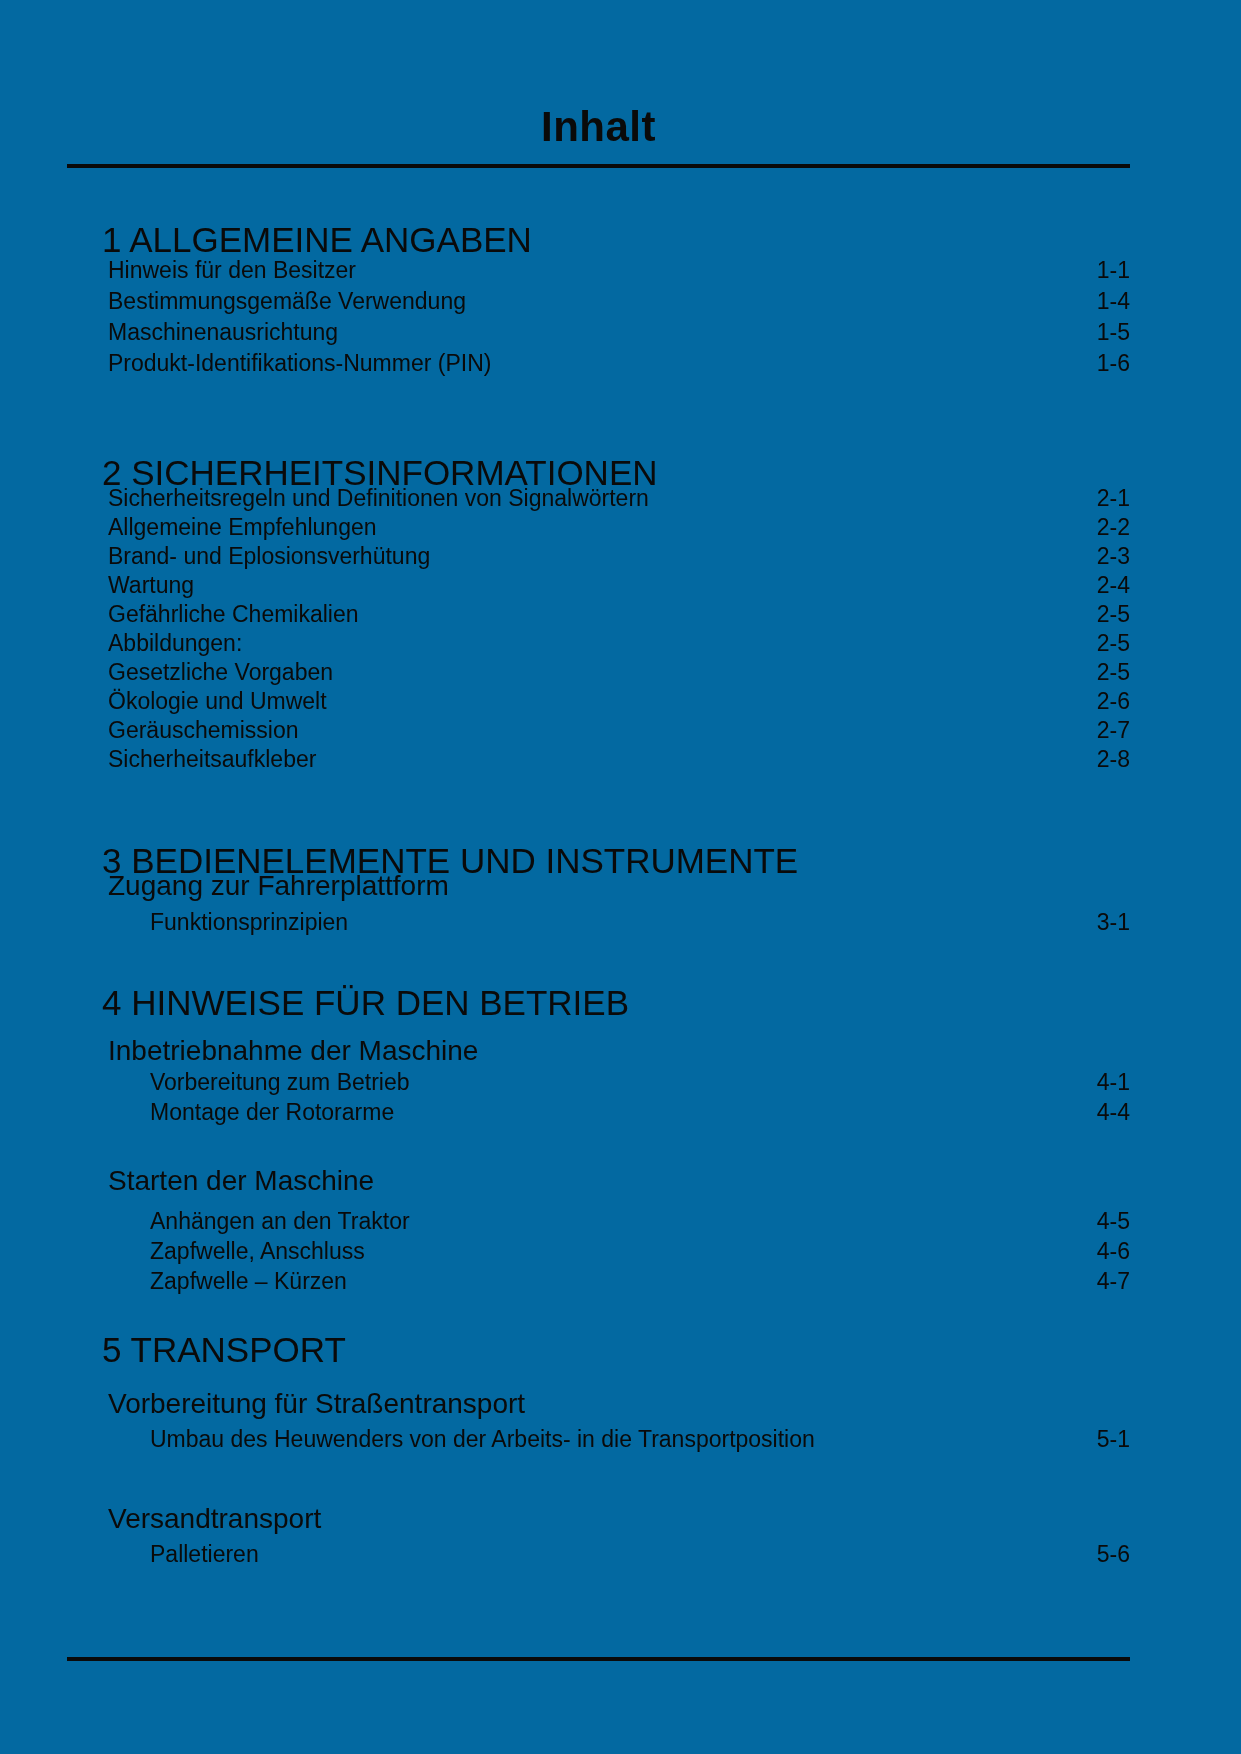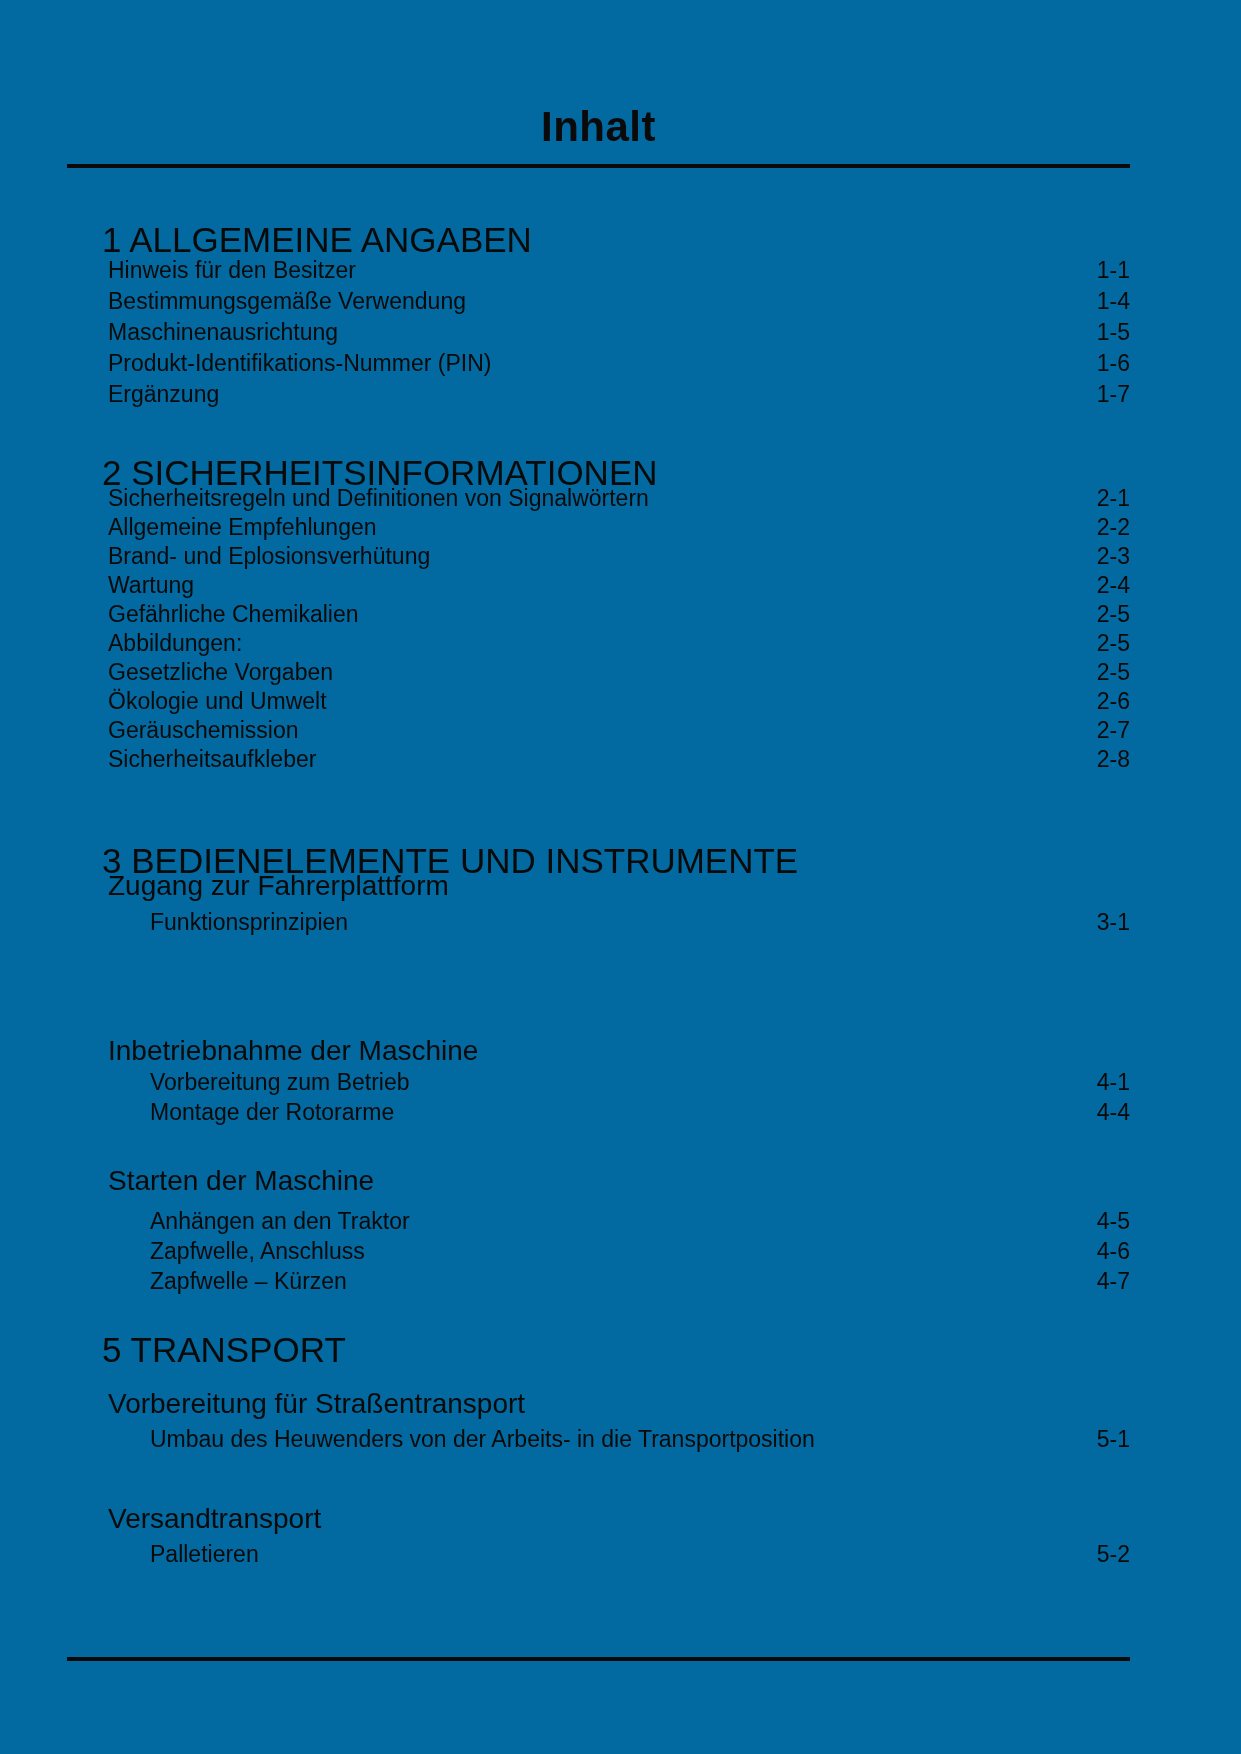--- a/index.html
+++ b/index.html
@@ -115,25 +115,20 @@
     <div class="entry">
       <span class="lbl">Maschinenausrichtung</span>
       <span class="dots"></span>
       <span class="pnum">1-5</span>
     </div>
     <div class="entry">
       <span class="lbl">Produkt-Identifikations-Nummer (PIN)</span>
       <span class="dots"></span>
       <span class="pnum">1-6</span>
     </div>
-    <div class="entry">
-      <span class="lbl">Ergänzung</span>
-      <span class="dots"></span>
-      <span class="pnum">1-7</span>
-    </div>
   </div>
 
   <div class="sec-h" style="top:452px">2 SICHERHEITSINFORMATIONEN</div>
   <div class="entries pitch29" style="top:484px">
     <div class="entry">
       <span class="lbl">Sicherheitsregeln und Definitionen von Signalwörtern</span>
       <span class="dots"></span>
       <span class="pnum">2-1</span>
     </div>
     <div class="entry">
@@ -186,20 +181,21 @@
   <div class="sec-h" style="top:840px">3 BEDIENELEMENTE UND INSTRUMENTE</div>
   <div class="sub-h" style="top:869px">Zugang zur Fahrerplattform</div>
   <div class="entries sub pitch30" style="top:907px">
     <div class="entry">
       <span class="lbl">Funktionsprinzipien</span>
       <span class="dots"></span>
       <span class="pnum">3-1</span>
     </div>
   </div>
 
+  <div class="sec-h" style="top:982px">4 HINWEISE FÜR DEN BETRIEB</div>
   <div class="sub-h" style="top:1034px">Inbetriebnahme der Maschine</div>
   <div class="entries sub pitch30" style="top:1067px">
     <div class="entry">
       <span class="lbl">Vorbereitung zum Betrieb</span>
       <span class="dots"></span>
       <span class="pnum">4-1</span>
     </div>
     <div class="entry">
       <span class="lbl">Montage der Rotorarme</span>
       <span class="dots"></span>
@@ -234,19 +230,19 @@
       <span class="dots"></span>
       <span class="pnum">5-1</span>
     </div>
   </div>
 
   <div class="sub-h" style="top:1502px">Versandtransport</div>
   <div class="entries sub pitch30" style="top:1539px">
     <div class="entry">
       <span class="lbl">Palletieren</span>
       <span class="dots"></span>
-      <span class="pnum">5-2</span>
+      <span class="pnum">5-6</span>
     </div>
   </div>
 
   <div class="rule" style="top:1657px"></div>
 
 </div>
 
 </body></html>

